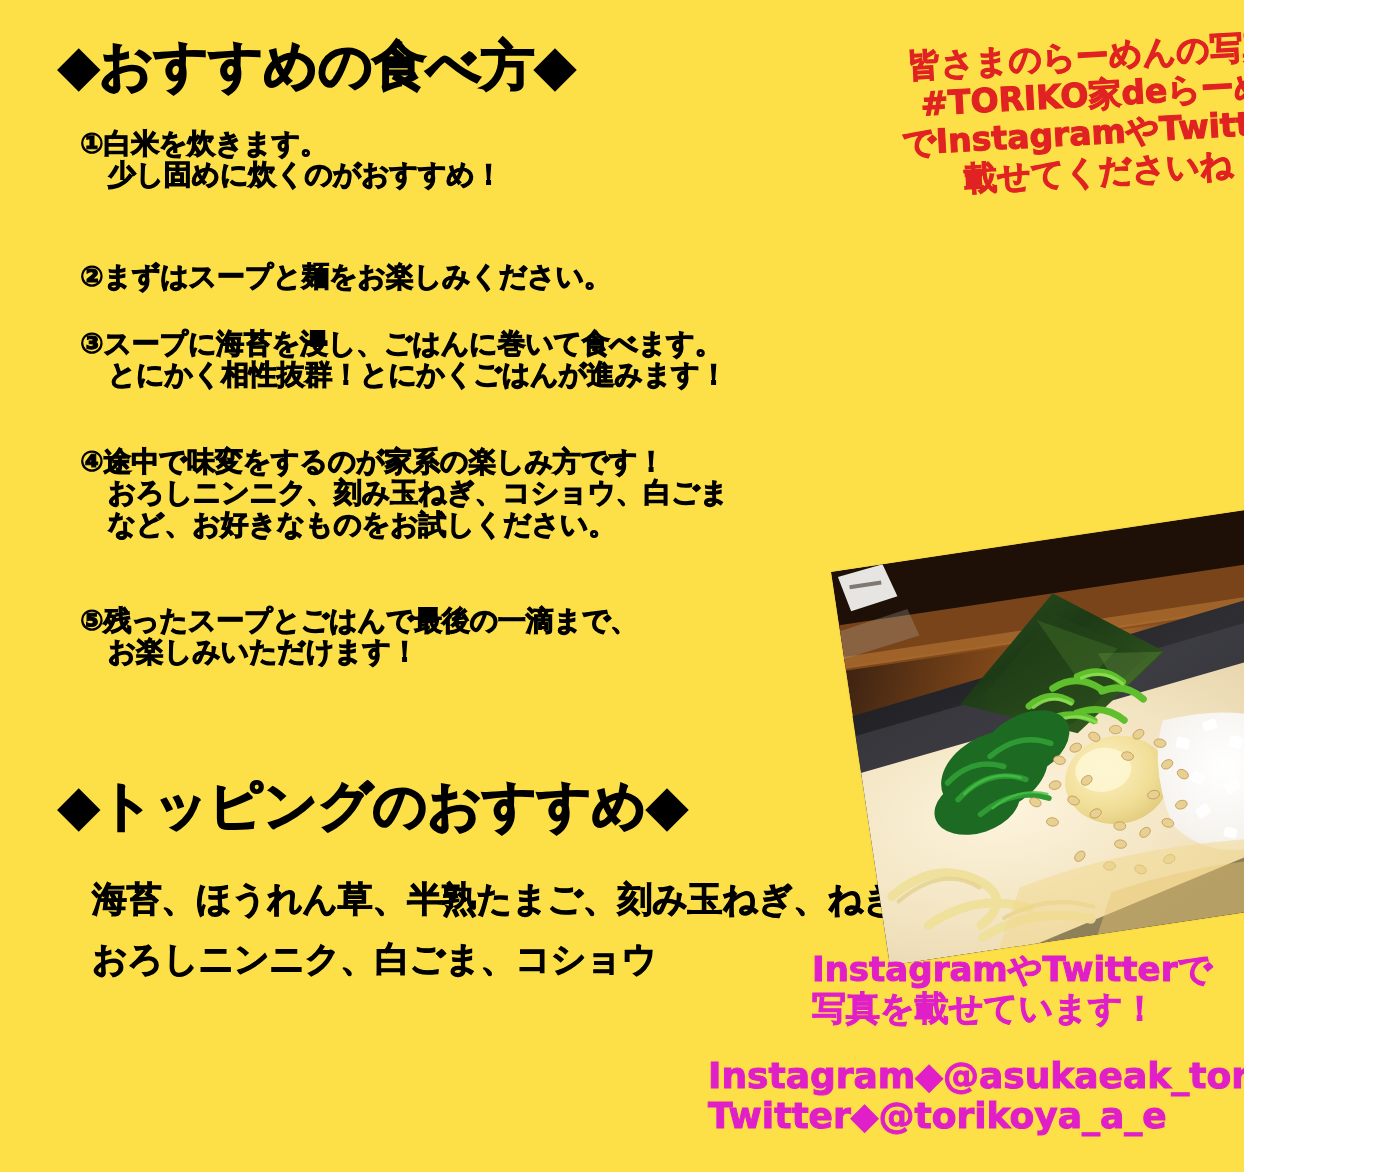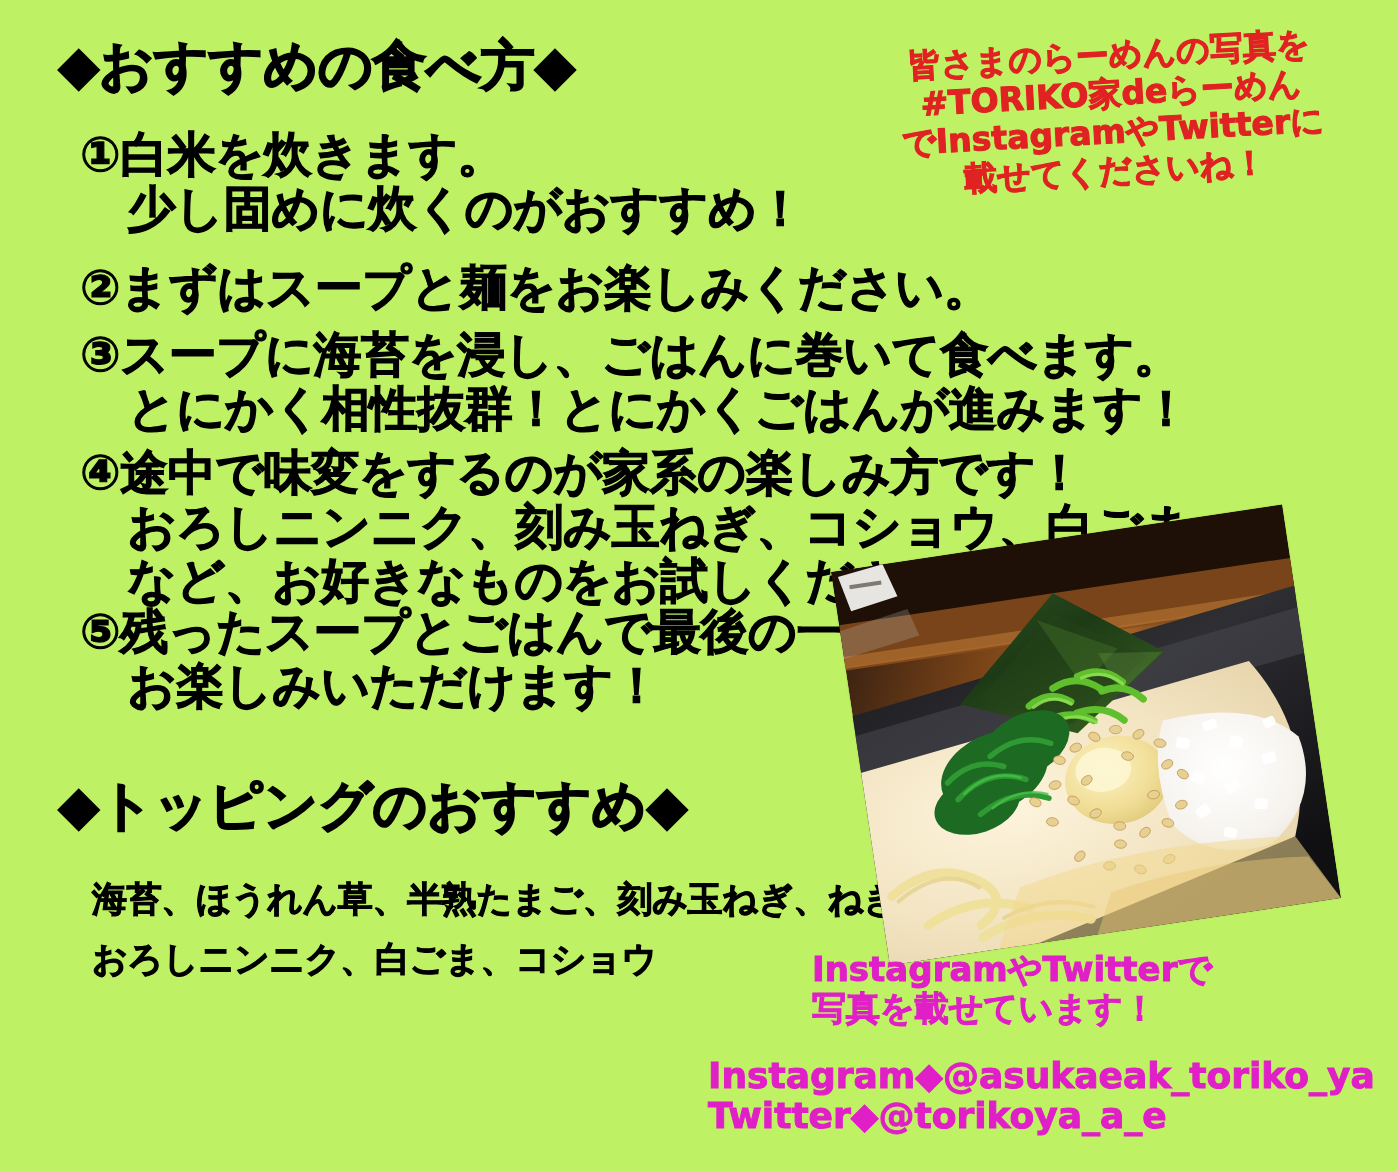--- a/index.html
+++ b/index.html
@@ -7,23 +7,23 @@
     margin: 0;
     padding: 0;
     background: #ffffff;
   }
   body {
     font-family: "DejaVu Sans", "Liberation Sans", sans-serif;
   }
 
   #poster {
     position: relative;
-    width: 1398px;
+    width: 1244px;
     height: 1172px;
-    background: #bef264;
+    background: #fde047;
     overflow: hidden;
   }
 
   
   .blk {
     position: absolute;
     color: #000000;
     font-weight: bold;
     white-space: pre;
     letter-spacing: -0.01em;
@@ -34,21 +34,21 @@
     font-size: 54px;
     line-height: 1.05;
     font-weight: bold;
     -webkit-text-stroke: 1.6px #000;
   }
   #heading-eating     { left: 58px;  top: 38px; }
   #heading-toppings   { left: 58px;  top: 778px; }
 
   
   .step {
-    font-size: 48px;
+    font-size: 28px;
     line-height: 1.12;
     -webkit-text-stroke: 1.1px #000;
   }
   #step-1 { left: 80px; top: 128px; }
   #step-2 { left: 80px; top: 261px; }
   #step-3 { left: 80px; top: 328px; }
   #step-4 { left: 80px; top: 446px; }
   #step-5 { left: 80px; top: 605px; }
 
   

